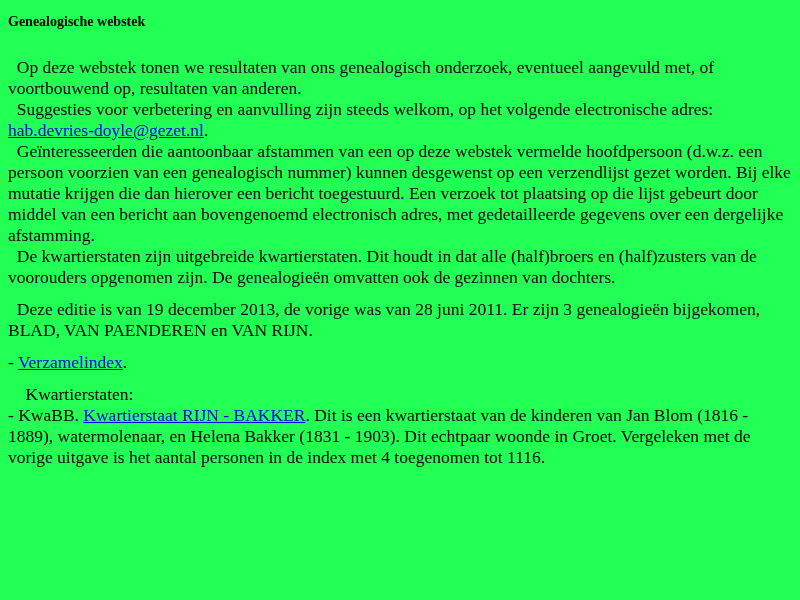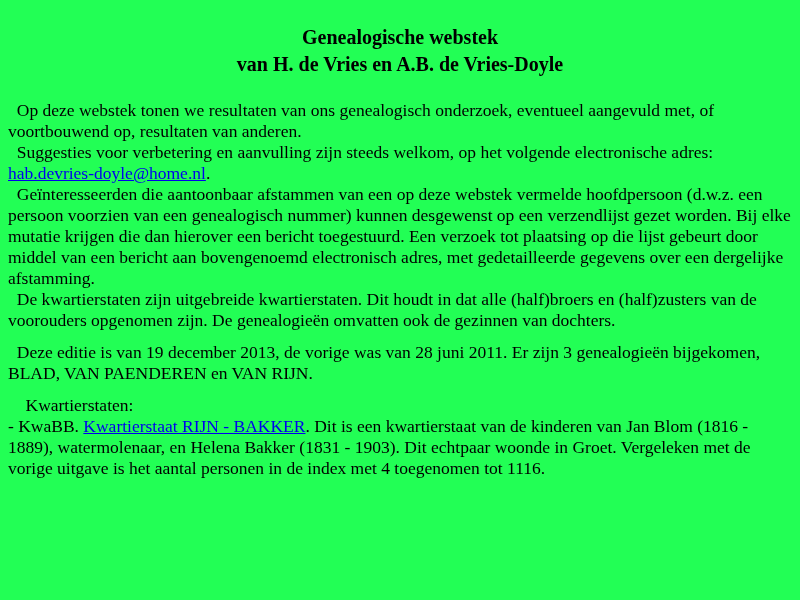--- a/index.html
+++ b/index.html
@@ -13,24 +13,24 @@
     body {
       font-family: "Liberation Serif", "DejaVu Serif", serif;
       font-size: 17.5px;
       line-height: 21px;
       color: #000;
     }
     .wrap {
       padding: 8px 8px 0 8px;
     }
     h1.title {
-      margin: 16px;
-      font-size: 20px;
+      margin: 0;
+      font-size: 14px;
       font-weight: bold;
-      text-align: center;
+      text-align: left;
       line-height: 27px;
     }
     .intro {
       margin-top: 22px;
     }
     p {
       margin: 0;
     }
     .para-gap {
       margin-top: 11px;
@@ -39,31 +39,31 @@
       color: #0000ee;
       text-decoration: underline;
     }
   </style>
 </head>
 <body>
 
 <div class="wrap">
   <h1 class="title">
     <span>Genealogische webstek</span><br>
-    <span>van H. de Vries en A.B. de Vries-Doyle</span>
   </h1>
 
   <div class="intro">
     <p>&nbsp;&nbsp;Op deze webstek tonen we resultaten van ons genealogisch onderzoek, eventueel aangevuld met, of voortbouwend op, resultaten van anderen.</p>
     <p><span>&nbsp;&nbsp;Suggesties voor verbetering en aanvulling zijn steeds welkom, op het volgende electronische adres:</span>
-      <a href="#">hab.devries-doyle@home.nl</a><span>.</span></p>
+      <a href="#">hab.devries-doyle@gezet.nl</a><span>.</span></p>
     <p>&nbsp;&nbsp;Geïnteresseerden die aantoonbaar afstammen van een op deze webstek vermelde hoofdpersoon (d.w.z. een persoon voorzien van een genealogisch nummer) kunnen desgewenst op een verzendlijst gezet worden. Bij elke mutatie krijgen die dan hierover een bericht toegestuurd. Een verzoek tot plaatsing op die lijst gebeurt door middel van een bericht aan bovengenoemd electronisch adres, met gedetailleerde gegevens over een dergelijke afstamming.</p>
     <p>&nbsp;&nbsp;De kwartierstaten zijn uitgebreide kwartierstaten. Dit houdt in dat alle (half)broers en (half)zusters van de voorouders opgenomen zijn. De genealogieën omvatten ook de gezinnen van dochters.</p>
   </div>
 
   <p class="para-gap">&nbsp;&nbsp;Deze editie is van 19 december 2013, de vorige was van 28 juni 2011. Er zijn 3 genealogieën bijgekomen, BLAD, VAN PAENDEREN en VAN RIJN.</p>
 
+  <p class="para-gap"><span>- </span><a href="#">Verzamelindex</a><span>.</span></p>
 
   <div class="para-gap">
     <p>&nbsp;&nbsp;&nbsp;&nbsp;Kwartierstaten:</p>
     <p><span>- KwaBB. </span><a href="#">Kwartierstaat RIJN - BAKKER</a><span>. Dit is een kwartierstaat van de kinderen van Jan Blom (1816 - 1889), watermolenaar, en Helena Bakker (1831 - 1903). Dit echtpaar woonde in Groet. Vergeleken met de vorige uitgave is het aantal personen in de index met 4 toegenomen tot 1116.</span></p>
   </div>
 </div>
 
 </body></html>

